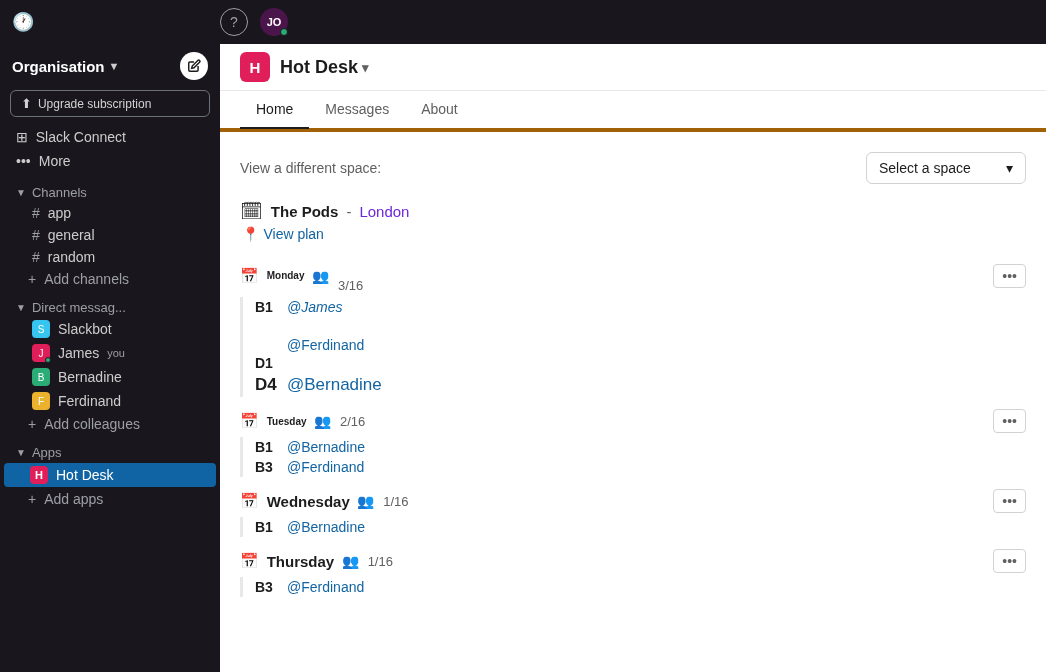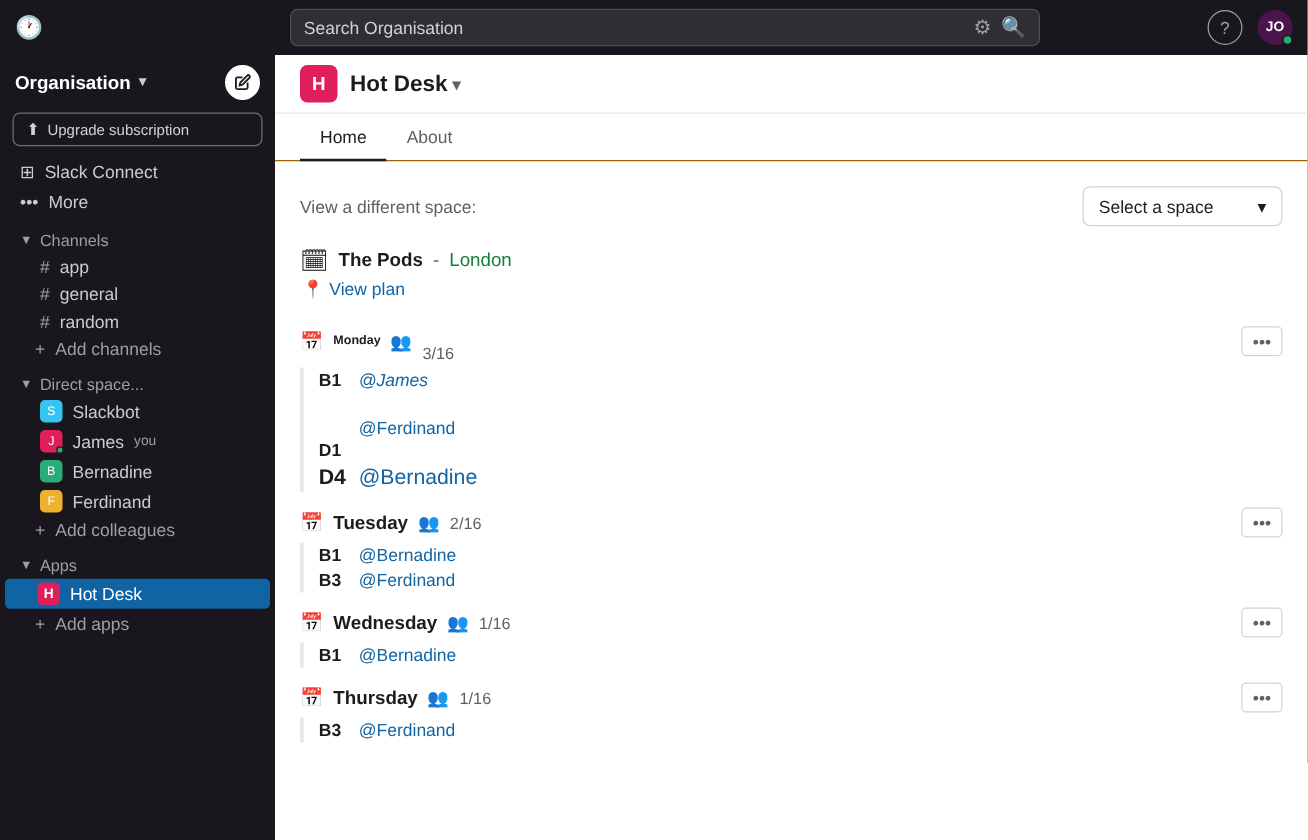--- a/index.html
+++ b/index.html
@@ -16,27 +16,20 @@
   </style>
 </head>
 <body>
 
 <div class="layout-wrapper">
 
   <div class="topbar-full">
     <div class="topbar-left">
       <span style="color:#9e9ea6;cursor:pointer;font-size:18px;">🕐</span>
     </div>
-    <div class="topbar-center">
-      <div class="search-bar">
-        <span style="font-size:14px;color:#d1d2d3;flex:1;">Search Organisation</span>
-        <span style="color:#9e9ea6;cursor:pointer;">⚙</span>
-        <span style="color:#9e9ea6;cursor:pointer;">🔍</span>
-      </div>
-    </div>
     <div style="display:flex;align-items:center;gap:12px;padding-right:12px;">
       <span style="color:#9e9ea6;cursor:pointer;width:28px;height:28px;border:1px solid #9e9ea6;border-radius:50%;display:flex;align-items:center;justify-content:center;font-size:14px;">?</span>
       <div style="width:28px;height:28px;border-radius:50%;background:#4a154b;display:flex;align-items:center;justify-content:center;color:#fff;font-size:11px;font-weight:700;cursor:pointer;position:relative;">
         JO
         <span style="position:absolute;bottom:0;right:0;width:8px;height:8px;border-radius:50%;background:#2bac76;border:1px solid #19171d;"></span>
       </div>
     </div>
   </div>
 
   <div class="sidebar-wrapper">
@@ -88,21 +81,21 @@
     </div>
     <div style="display:flex;align-items:center;gap:8px;padding:3px 16px 3px 28px;font-size:14px;cursor:pointer;color:#9e9ea6;">
       <span>+</span>
       <span>Add channels</span>
     </div>
 
     <div style="height:6px;"></div>
 
     <div style="display:flex;align-items:center;gap:6px;padding:4px 16px 2px;font-size:13px;color:#9e9ea6;cursor:pointer;">
       <span style="font-size:10px;">▼</span>
-      <span>Direct space...</span>
+      <span>Direct messag...</span>
     </div>
 
     <div style="display:flex;align-items:center;gap:8px;padding:3px 16px 3px 32px;font-size:14px;cursor:pointer;color:#ccc;">
       <div style="width:18px;height:18px;border-radius:4px;background:#36c5f0;display:flex;align-items:center;justify-content:center;font-size:10px;color:#fff;flex-shrink:0;">S</div>
       <span>Slackbot</span>
     </div>
     <div style="display:flex;align-items:center;gap:8px;padding:3px 16px 3px 32px;font-size:14px;cursor:pointer;color:#ccc;">
       <div style="width:18px;height:18px;border-radius:4px;background:#e01e5a;display:flex;align-items:center;justify-content:center;font-size:10px;color:#fff;flex-shrink:0;position:relative;">
         J
         <span style="position:absolute;bottom:-1px;right:-1px;width:6px;height:6px;border-radius:50%;background:#2bac76;border:1px solid #19171d;"></span>
@@ -143,40 +136,41 @@
   <div class="main-wrapper">
 
     <div style="display:flex;align-items:center;padding:8px 20px;border-bottom:1px solid #e8e8e8;gap:10px;">
       <div style="width:30px;height:30px;border-radius:6px;background:#e01e5a;display:flex;align-items:center;justify-content:center;color:#fff;font-size:15px;font-weight:700;">H</div>
       <div style="font-size:18px;font-weight:700;color:#1d1c1d;display:flex;align-items:center;gap:4px;">
         <span>Hot Desk</span>
         <span style="font-size:13px;cursor:pointer;color:#616061;">▾</span>
       </div>
     </div>
 
-    <div style="display:flex;border-bottom:1px solid #a16207;padding:0 20px;">
+    <div style="display:flex;border-bottom:4px solid #a16207;padding:0 20px;">
       <div style="padding:10px 16px;font-size:14px;cursor:pointer;color:#1d1c1d;border-bottom:2px solid #1d1c1d;margin-bottom:-1px;font-weight:500;">Home</div>
+      <div style="padding:10px 16px;font-size:14px;cursor:pointer;color:#616061;border-bottom:2px solid transparent;margin-bottom:-1px;">Messages</div>
       <div style="padding:10px 16px;font-size:14px;cursor:pointer;color:#616061;border-bottom:2px solid transparent;margin-bottom:-1px;">About</div>
     </div>
 
     <div style="flex:1;overflow-y:auto;padding:20px;">
 
       <div style="display:flex;align-items:center;justify-content:space-between;margin-bottom:16px;">
         <span style="font-size:14px;color:#616061;">View a different space:</span>
         <div style="display:flex;align-items:center;gap:6px;border:1px solid #d1d2d3;border-radius:6px;padding:7px 12px;font-size:14px;color:#1d1c1d;cursor:pointer;min-width:160px;justify-content:space-between;">
           <span>Select a space</span>
           <span>▾</span>
         </div>
       </div>
 
       <div style="display:flex;align-items:center;gap:8px;margin-bottom:4px;">
         <span style="font-size:18px;">🗓</span>
         <span style="font-weight:700;color:#1d1c1d;font-size:15px;">The Pods</span>
         <span style="color:#616061;font-size:15px;">-</span>
-        <span style="color:#15803d;font-size:15px;">London</span>
+        <span style="color:#6d28d9;font-size:15px;">London</span>
       </div>
       <div style="margin-bottom:16px;">
         <a style="color:#1264a3;cursor:pointer;font-size:14px;text-decoration:none;display:flex;align-items:center;gap:4px;padding-left:2px;">
           <span>📍</span>
           <span>View plan</span>
         </a>
       </div>
 
       <div style="margin-bottom:12px;">
         <div style="display:flex;align-items:center;justify-content:space-between;margin-bottom:4px;">
@@ -201,21 +195,21 @@
             <span style="font-weight:600;color:#1d1c1d;min-width:24px;">D4</span>
             <span style="color:#1264a3;cursor:pointer;">@Bernadine</span>
           </div>
         </div>
       </div>
 
       <div style="margin-bottom:12px;">
         <div style="display:flex;align-items:center;justify-content:space-between;margin-bottom:4px;">
           <div style="display:flex;align-items:center;gap:8px;">
             <span style="font-size:15px;">📅</span>
-            <span style="font-size:15px;font-weight:700;color:#1d1c1d;">Tuesday</span>
+            <span style="font-size:10px;font-weight:700;color:#1d1c1d;">Tuesday</span>
             <span style="font-size:14px;">👥</span>
             <span style="font-size:13px;color:#616061;">2/16</span>
           </div>
           <button style="background:transparent;border:1px solid #d1d2d3;border-radius:4px;padding:3px 8px;cursor:pointer;color:#616061;font-size:14px;">•••</button>
         </div>
         <div style="border-left:3px solid #e8e8e8;padding-left:12px;">
           <div style="display:flex;align-items:center;gap:8px;padding:2px 0;font-size:14px;">
             <span style="font-weight:600;color:#1d1c1d;min-width:24px;">B1</span>
             <span style="color:#1264a3;cursor:pointer;">@Bernadine</span>
           </div>

